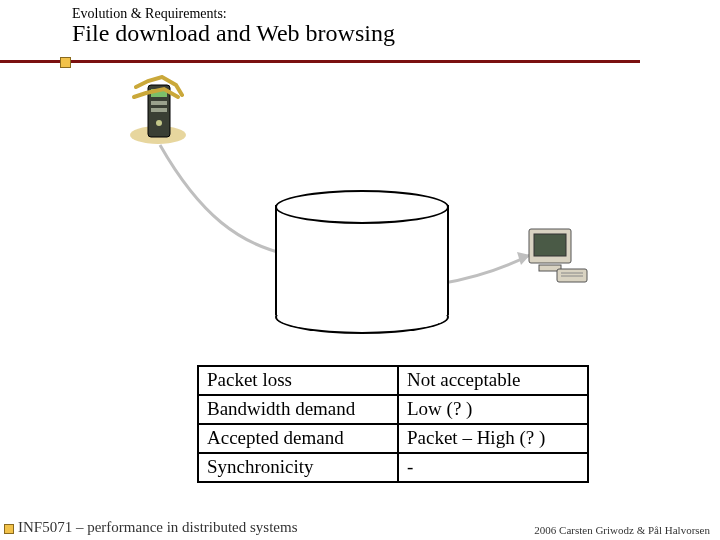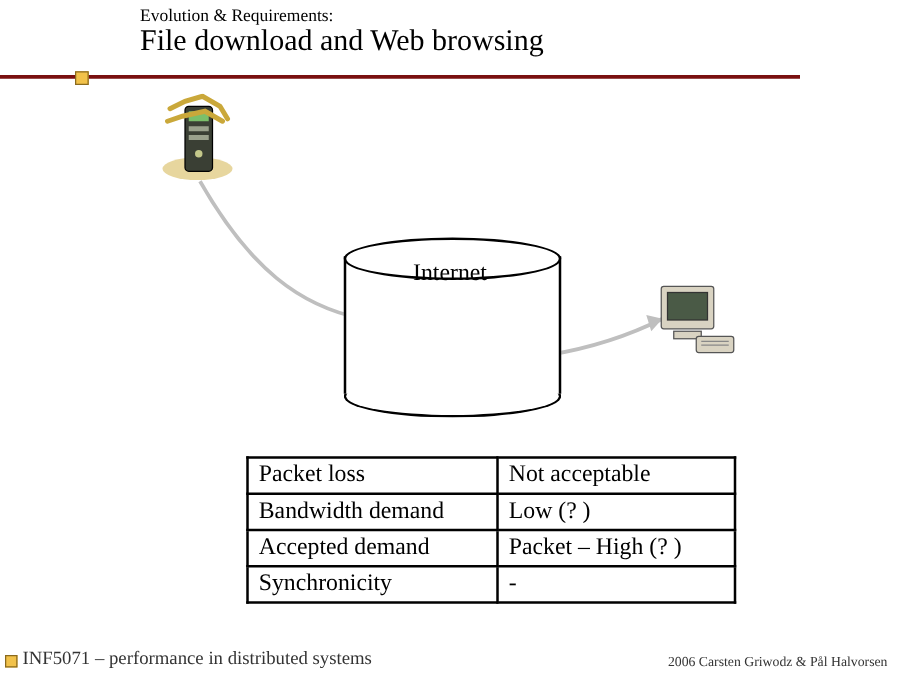--- a/index.html
+++ b/index.html
@@ -6,21 +6,21 @@
     margin: 0;
     padding: 0;
     width: 720px;
     height: 540px;
     font-family: "Times New Roman", serif;
     background: #fff;
     position: relative;
     overflow: hidden;
   }
   .header {
-    padding: 6px 0 0 112px;
+    padding: 6px 0 0 72px;
   }
   .pretitle {
     font-size: 14px;
     color: #000;
     margin-bottom: -2px;
   }
   .title {
     font-size: 24px;
     color: #000;
     margin: 0;
@@ -182,21 +182,20 @@
       <circle cx="41" cy="48" r="3" fill="#c4c88a"></circle>
       <path d="M18 12 L30 6 L44 2 L58 10 L64 20" stroke="#caa83a" stroke-width="4" fill="none" stroke-linecap="round"></path>
       <path d="M16 22 L28 18 L46 14 L60 22" stroke="#caa83a" stroke-width="4" fill="none" stroke-linecap="round"></path>
     </svg>
   </div>
 
   <div class="cloud">
     <div class="cyl-body"></div>
     <div class="cyl-top"></div>
     <div class="cyl-bot"></div>
-    <div class="cloud-label">Internet</div>
   </div>
 
   <div class="client">
     <svg viewBox="0 0 65 60" width="65" height="60">
       <rect x="4" y="4" width="42" height="34" rx="2" fill="#d9d3c2" stroke="#555"></rect>
       <rect x="9" y="9" width="32" height="22" fill="#4a5a46" stroke="#333"></rect>
       <rect x="14" y="40" width="22" height="6" fill="#d9d3c2" stroke="#555"></rect>
       <rect x="32" y="44" width="30" height="13" rx="2" fill="#d9d3c2" stroke="#555"></rect>
       <line x1="36" y1="48" x2="58" y2="48" stroke="#888"></line>
       <line x1="36" y1="51" x2="58" y2="51" stroke="#888"></line>

